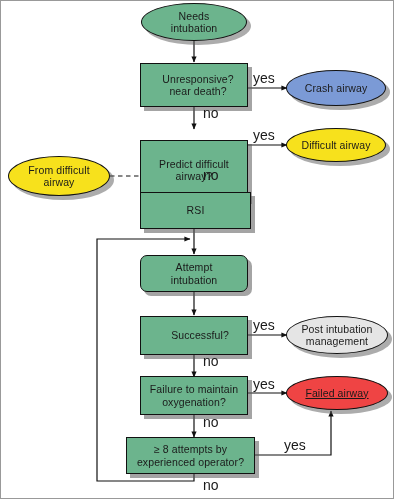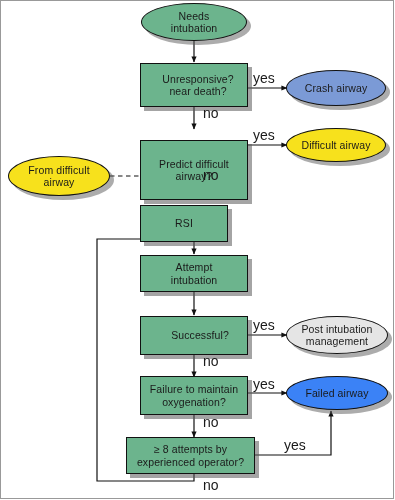--- a/index.html
+++ b/index.html
@@ -54,21 +54,21 @@
   }
   .ellipse {
     border: 1.4px solid #111111;
     border-radius: 50%;
     box-shadow: 4px 4px 0 rgba(90,90,90,0.5);
   }
   .el-green  { background: #6cb48d; }
   .el-blue   { background: #7b9ad6; }
   .el-yellow { background: #f7e11c; }
   .el-orange { background: #e5e5e5; }
-  .el-red    { background: #3b82f6; }
+  .el-red    { background: #ef4444; text-decoration: underline; }
 
   .edge-label {
     position: absolute;
     font-size: 14px;
     line-height: 11px;
     color: #1a1a1a;
     font-family: "Liberation Sans", sans-serif;
     white-space: nowrap;
   }
 </style>
@@ -140,25 +140,25 @@
 
   <div class="node ellipse el-yellow" style="left:286px; top:128px; width:100px; height:34px;align-items:center;">
     <span class="txt">Difficult airway</span>
   </div>
 
   <div class="node ellipse el-yellow" style="left:8px; top:156px; width:102px; height:40px;text-align:center;">
     <span class="txt">From difficult
 airway</span>
   </div>
 
-  <div class="node box" style="left:140px; top:192px; width:88px; height:37px;margin-top:13px;">
+  <div class="node box" style="left:140px; top:192px; width:111px; height:37px;">
     <span class="txt">RSI</span>
   </div>
 
-  <div class="node box" style="left:140px; top:255px; width:108px; height:37px;">
+  <div class="node box" style="left:140px; top:255px; width:108px; height:37px;border-radius:7px;">
     <span class="txt">Attempt
 intubation</span>
   </div>
 
   <div class="node box" style="left:140px; top:316px; width:108px; height:39px;padding-left:12px;">
     <span class="txt">Successful?</span>
   </div>
 
   <div class="node ellipse el-orange" style="left:286px; top:316px; width:102px; height:38px;">
     <span class="txt">Post intubation

